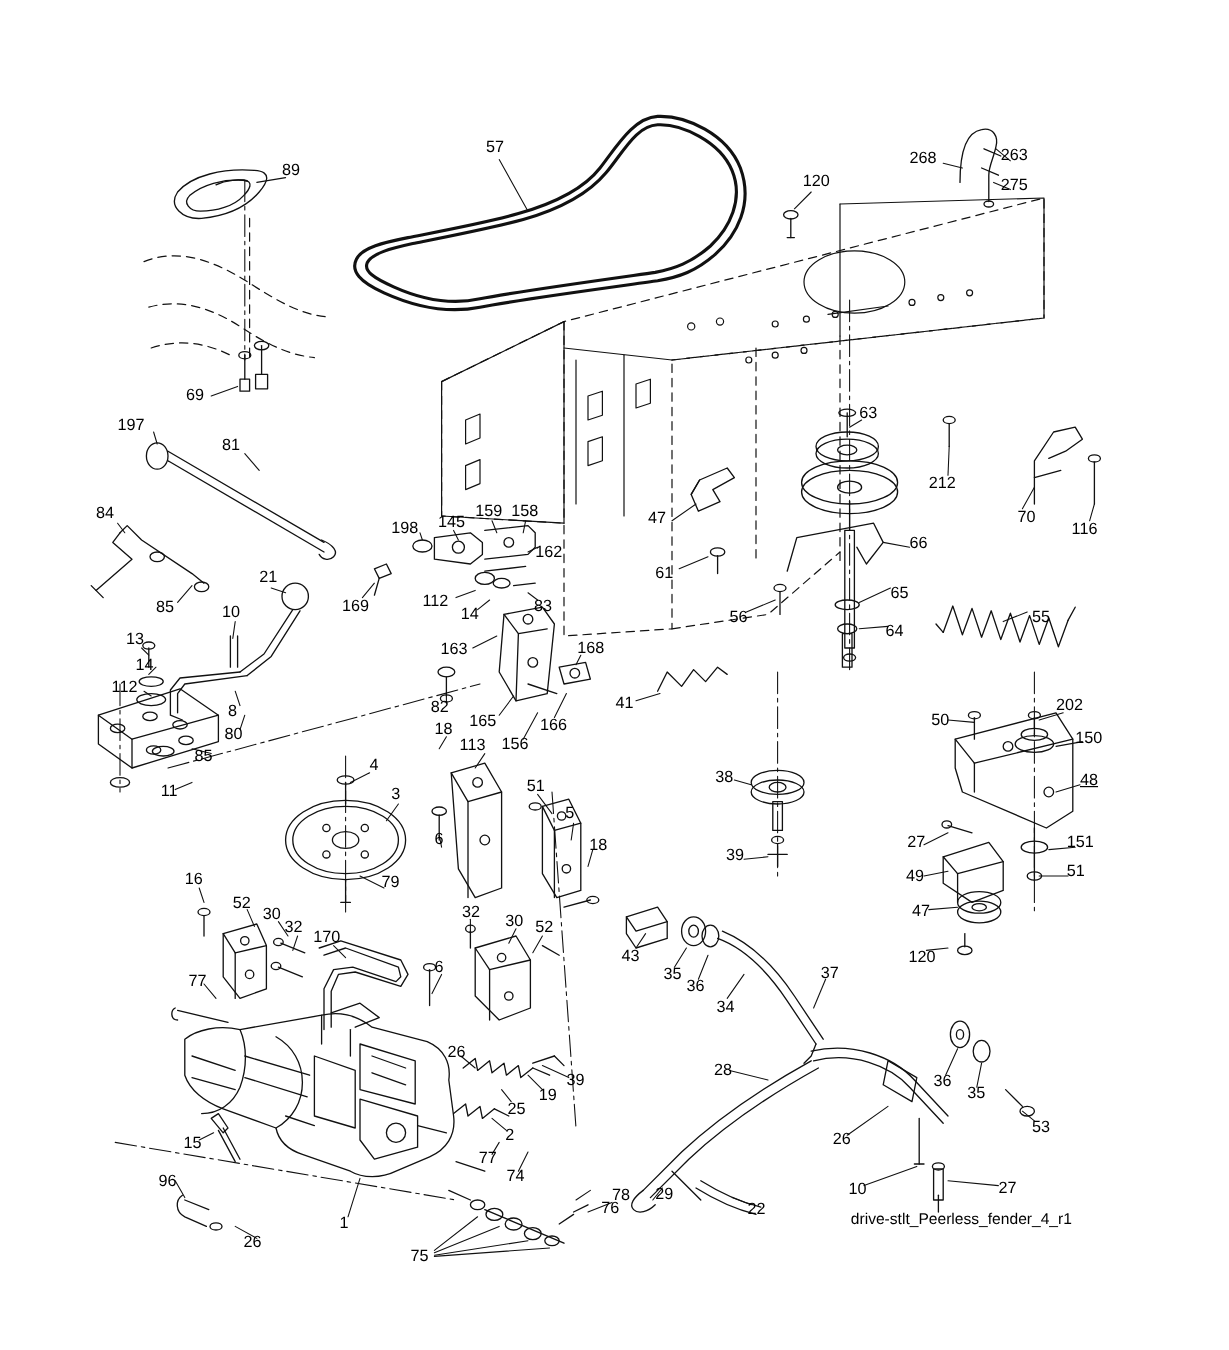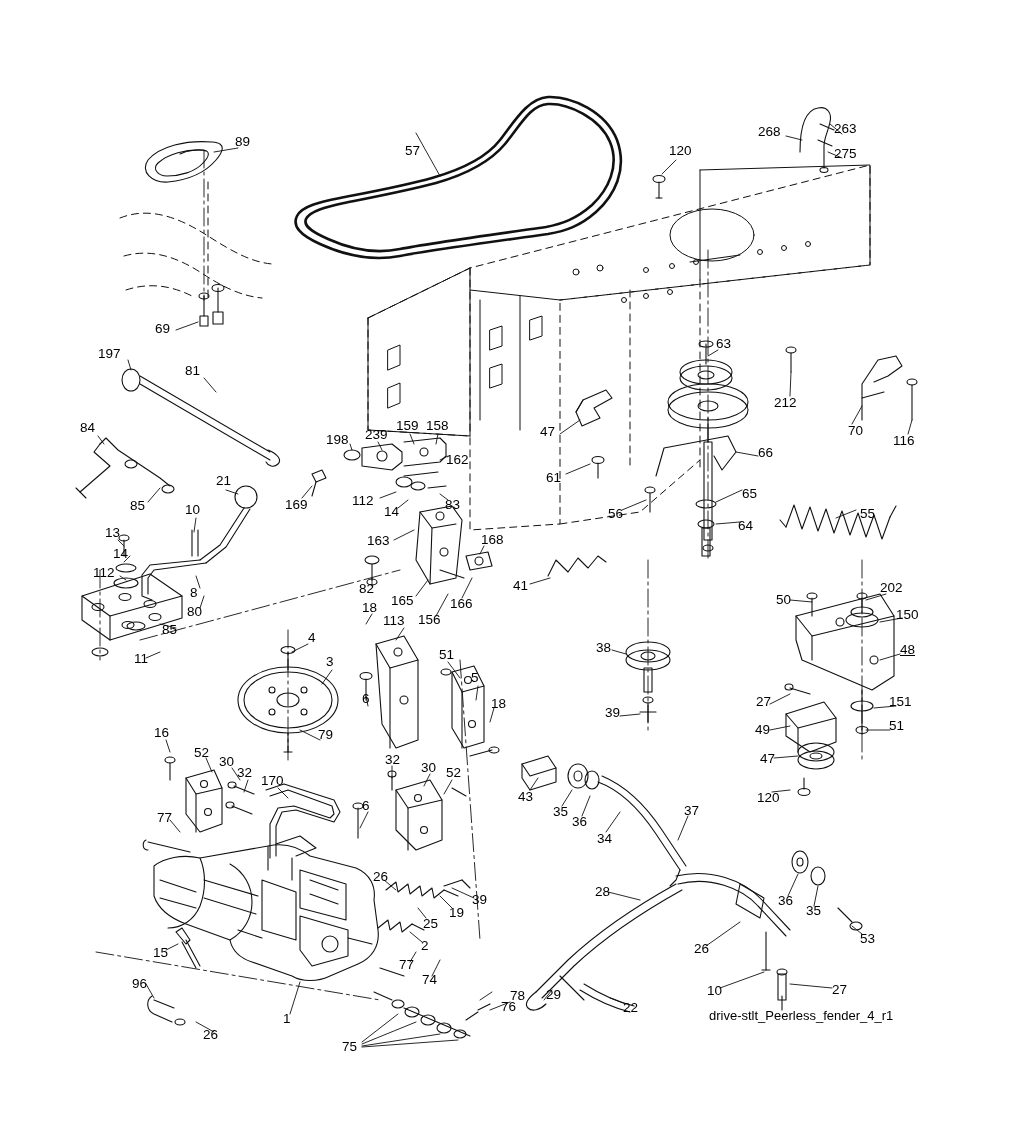--- a/index.html
+++ b/index.html
@@ -602,35 +602,35 @@
         <path d="M214 1032 L196 1022"></path>
         <path d="M362 1042 L398 1014"></path>
         <path d="M362 1044 L416 1022"></path>
         <path d="M362 1046 L440 1034"></path>
         <path d="M362 1047 L458 1040"></path>
       </g>
     </g>
   </svg>
 
   <div class="cal" style="left:235px; top:135px;">89</div>
-  <div class="cal" style="left:405px; top:116px;margin-top:28px;">57</div>
+  <div class="cal" style="left:405px; top:116px;">57</div>
   <div class="cal" style="left:669px; top:144px;">120</div>
   <div class="cal" style="left:758px; top:125px;">268</div>
   <div class="cal" style="left:834px; top:122px;">263</div>
   <div class="cal" style="left:834px; top:147px;">275</div>
   <div class="cal" style="left:155px; top:322px;">69</div>
   <div class="cal" style="left:98px;  top:347px;">197</div>
   <div class="cal" style="left:185px; top:364px;">81</div>
   <div class="cal" style="left:716px; top:337px;">63</div>
   <div class="cal" style="left:774px; top:396px;">212</div>
   <div class="cal" style="left:848px; top:424px;">70</div>
   <div class="cal" style="left:893px; top:434px;">116</div>
   <div class="cal" style="left:80px;  top:421px;">84</div>
   <div class="cal" style="left:326px; top:433px;">198</div>
-  <div class="cal" style="left:365px; top:428px;">239</div>
+  <div class="cal" style="left:365px; top:428px;">145</div>
   <div class="cal" style="left:396px; top:419px;">159</div>
   <div class="cal" style="left:426px; top:419px;">158</div>
   <div class="cal" style="left:446px; top:453px;">162</div>
   <div class="cal" style="left:540px; top:425px;">47</div>
   <div class="cal" style="left:758px; top:446px;">66</div>
   <div class="cal" style="left:546px; top:471px;">61</div>
   <div class="cal" style="left:130px; top:499px;">85</div>
   <div class="cal" style="left:216px; top:474px;">21</div>
   <div class="cal" style="left:185px; top:503px;">10</div>
   <div class="cal" style="left:285px; top:498px;">169</div>

